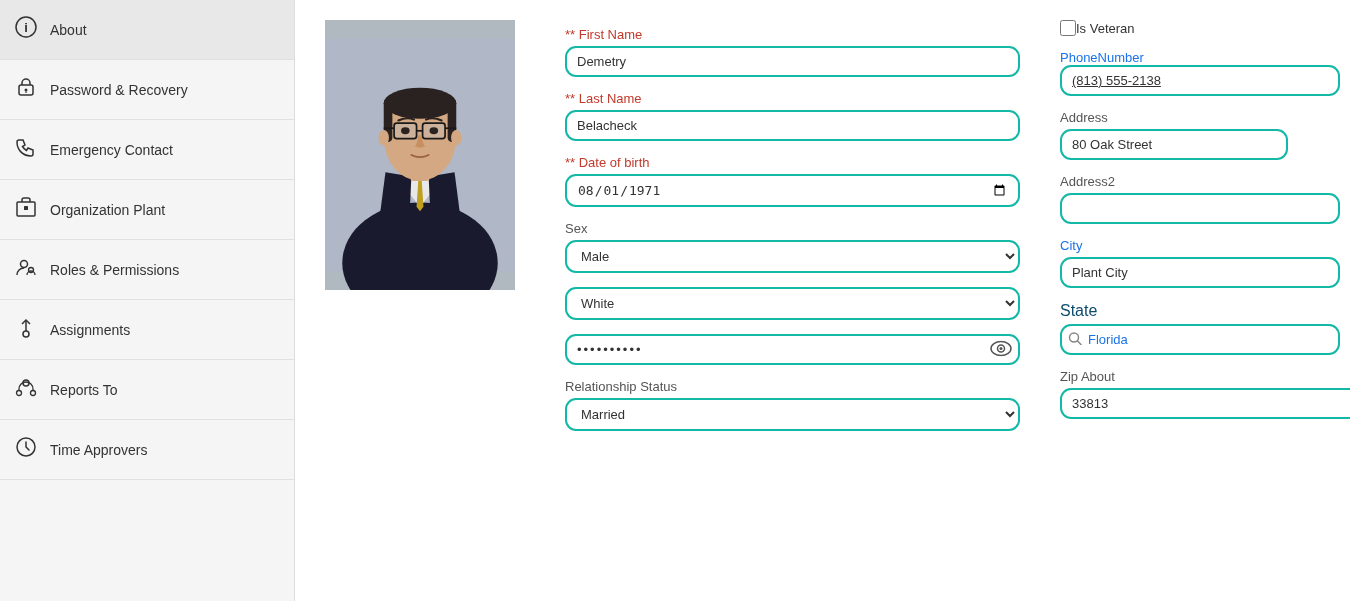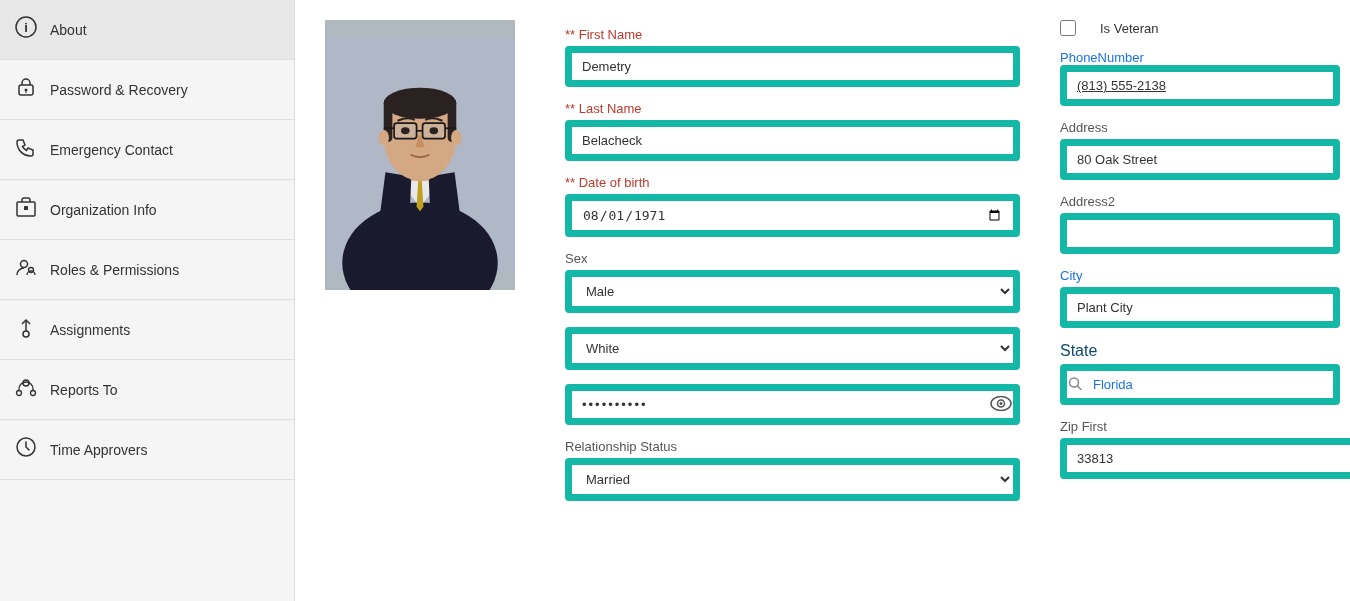--- a/index.html
+++ b/index.html
@@ -29,41 +29,41 @@
 
     
     .form-area { flex: 1; padding: 27px 30px; min-width: 300px; }
     .form-right { width: 300px; flex-shrink: 0; padding: 10px 20px 10px 10px; }
 
     .field-group { margin-bottom: 14px; }
     .field-label { font-size: 13px; color: #555; margin-bottom: 4px; }
     .field-label.required { color: #c0392b; }
 
     input[type="text"], input[type="date"], select, .ssn-field {
-      width: 100%; border: 7px solid #14b8a6; border-radius: 4px;
+      width: 100%; border: 2px solid #14b8a6; border-radius: 11px;
       padding: 6px 10px; font-size: 13px; color: #333; background: #fff;
       outline: none;
     }
     select { appearance: auto; }
 
     .ssn-wrapper { position: relative; }
     .ssn-field { letter-spacing: 2px; color: #555; padding-right: 36px; }
     .ssn-toggle { position: absolute; right: 8px; top: 50%; transform: translateY(-50%); cursor: pointer; color: #555; }
 
     .phone-label { color: #1a73e8; font-size: 13px; margin-bottom: 0; }
     .city-label { color: #1a73e8; font-size: 13px; margin-bottom: 4px; }
     .state-label { color: #0c4a6e; font-size: 16px; margin-bottom: 4px; }
 
     .state-input-wrapper { position: relative; }
     .state-input-wrapper .search-icon-label {
       position: absolute; left: 8px; top: 50%; transform: translateY(-50%); color: #888; font-size: 13px;
     }
     .state-input { padding-left: 26px !important; color: #1a73e8 !important; }
 
-    .checkbox-row { display: flex; align-items: center; gap: 24px; padding-top: 10px; }
+    .checkbox-row { display: flex; align-items: center; gap: 0; padding-top: 10px; }
     .checkbox-row input[type="checkbox"] { width: 16px; height: 16px; }
     .checkbox-row label { font-size: 13px; color: #333; }
   </style>
 </head>
 <body>
 
 <div class="layout">
 
   <nav class="sidebar">
     <div class="sidebar-item active">
@@ -95,21 +95,21 @@
       <span>Emergency Contact</span>
     </div>
     <div class="sidebar-item">
       <span class="icon">
         <svg width="22" height="22" viewBox="0 0 22 22" fill="none">
           <rect x="2" y="6" width="18" height="14" rx="1" stroke="#333" stroke-width="1.5" fill="none"></rect>
           <path d="M7 6V4a2 2 0 0 1 2-2h4a2 2 0 0 1 2 2v2" stroke="#333" stroke-width="1.5" fill="none"></path>
           <rect x="9" y="10" width="4" height="4" rx="0.5" fill="#333"></rect>
         </svg>
       </span>
-      <span>Organization Info</span>
+      <span>Organization Plant</span>
     </div>
     <div class="sidebar-item">
       <span class="icon">
         <svg width="22" height="22" viewBox="0 0 22 22" fill="none">
           <circle cx="9" cy="8" r="3.5" stroke="#333" stroke-width="1.5" fill="none"></circle>
           <path d="M2 19c0-3.87 3.13-7 7-7" stroke="#333" stroke-width="1.5" fill="none"></path>
           <circle cx="16" cy="14" r="2.5" stroke="#333" stroke-width="1.3" fill="none"></circle>
           <path d="M12 19c0-2.2 1.79-4 4-4s4 1.8 4 4" stroke="#333" stroke-width="1.3" fill="none"></path>
         </svg>
       </span>
@@ -264,21 +264,21 @@
       <label for="is-veteran">Is Veteran</label>
     </div>
 
     <div class="field-group">
       <div class="phone-label" style="color:#1a73e8;">PhoneNumber</div>
       <input type="text" value="(813) 555-2138" style="width: 280px; text-decoration: underline;">
     </div>
 
     <div class="field-group">
       <div class="field-label">Address</div>
-      <input type="text" value="80 Oak Street" style="width: 280px;">
+      <input type="text" value="80 Oak Street" style="width: 228px;">
     </div>
 
     <div class="field-group">
       <div class="field-label">Address2</div>
       <input type="text" value="" style="width: 280px;">
     </div>
 
     <div class="field-group">
       <div class="city-label" style="color:#1a73e8;">City</div>
       <input type="text" value="Plant City" style="width: 280px;">
@@ -291,17 +291,17 @@
           <svg width="14" height="14" viewBox="0 0 14 14" fill="none">
             <circle cx="6" cy="6" r="4.5" stroke="#888" stroke-width="1.5"></circle>
             <line x1="9.5" y1="9.5" x2="13" y2="13" stroke="#888" stroke-width="1.5" stroke-linecap="round"></line>
           </svg>
         </span>
         <input type="text" class="state-input" value="Florida" style="width: 100%; padding-left: 26px; color: rgb(26, 115, 232);">
       </div>
     </div>
 
     <div class="field-group">
-      <div class="field-label">Zip First</div>
+      <div class="field-label">Zip About</div>
       <input type="text" value="33813" style="width: 338px;">
     </div>
   </div>
 </div>
 
 </body></html>

